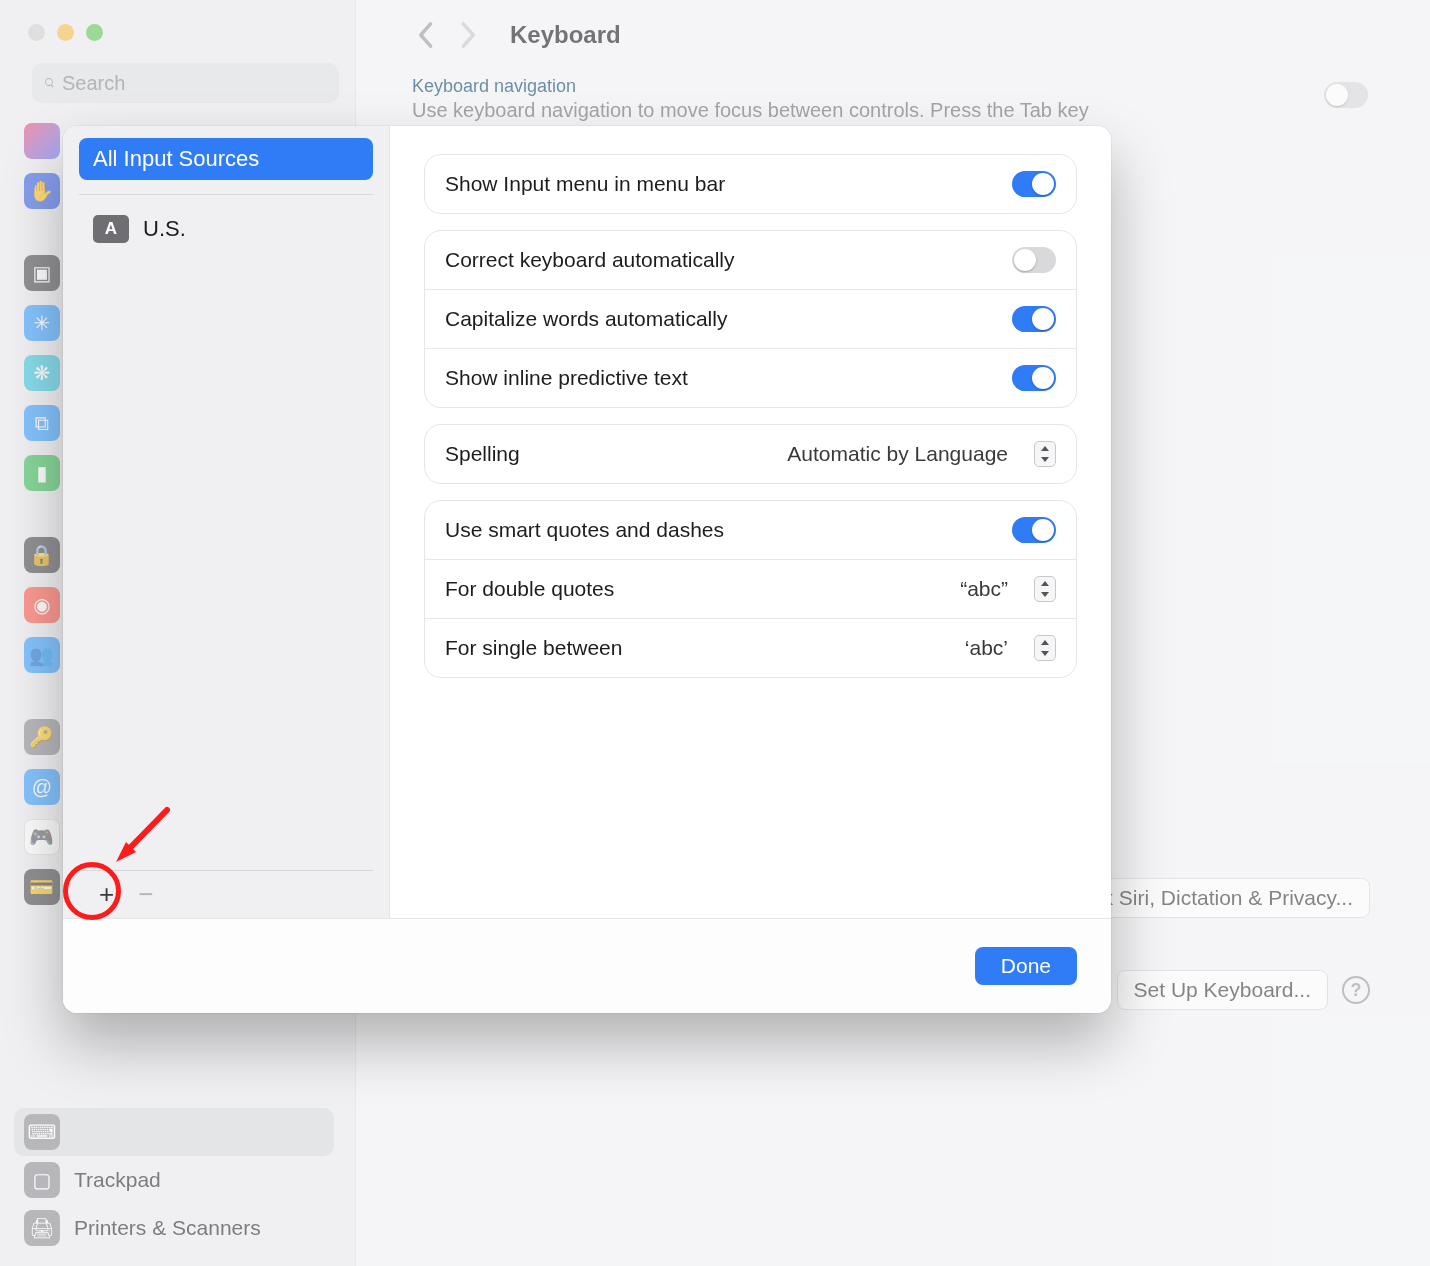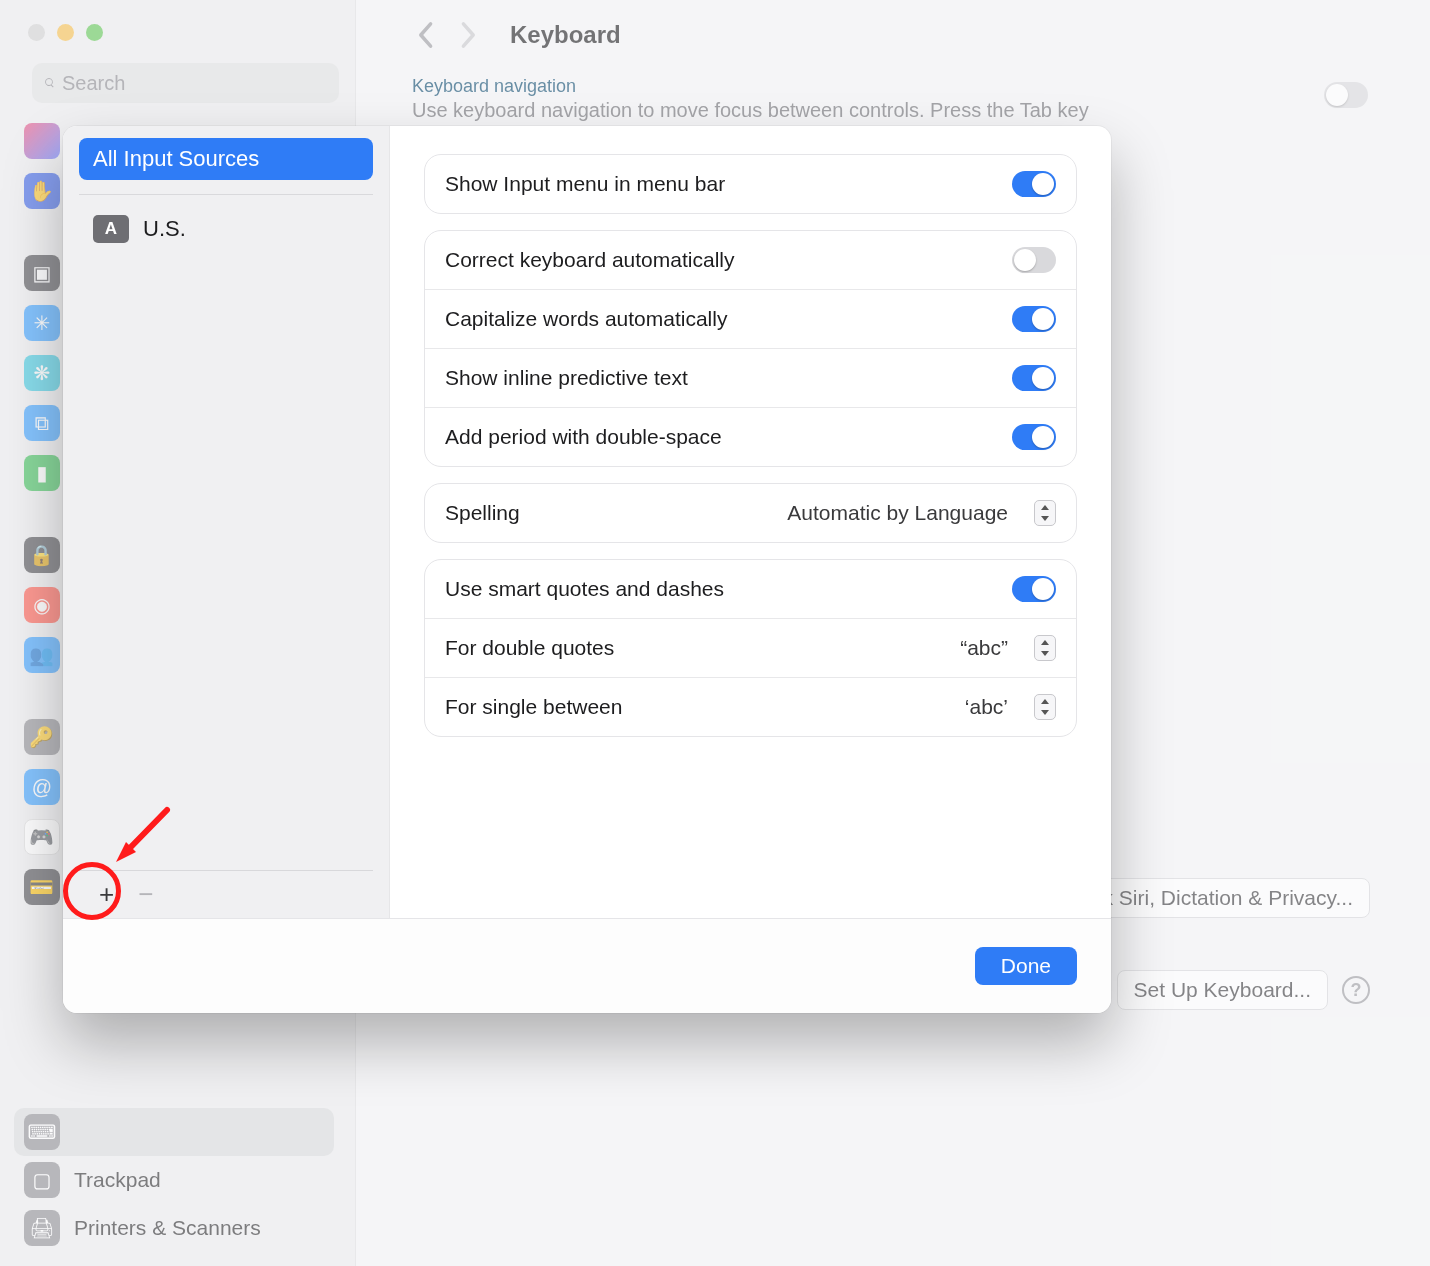--- a/index.html
+++ b/index.html
@@ -198,24 +198,20 @@
           <div class="tog off"></div>
         </div>
         <div class="row">
           <span>Capitalize words automatically</span>
           <div class="tog on"></div>
         </div>
         <div class="row">
           <span>Show inline predictive text</span>
           <div class="tog on"></div>
         </div>
-        <div class="row">
-          <span>Add period with double-space</span>
-          <div class="tog on"></div>
-        </div>
       </div>
       <div class="card">
         <div class="row">
           <span>Spelling</span>
           <div class="sel-val">
             <span>Automatic by Language</span>
             <div class="stepper"></div>
           </div>
         </div>
       </div>

